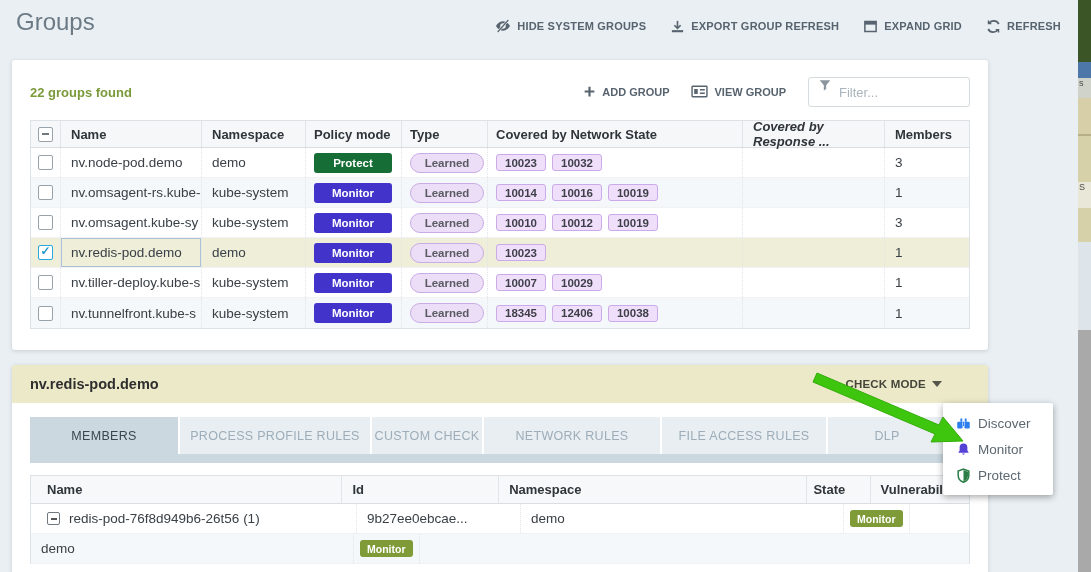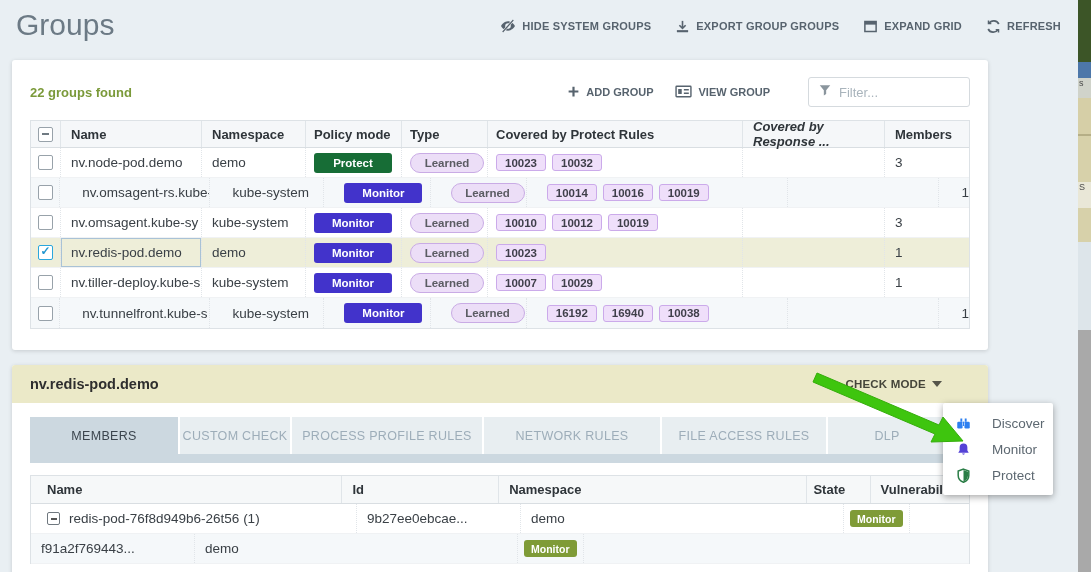--- a/index.html
+++ b/index.html
@@ -4,47 +4,47 @@
 <style>
   * { margin:0; padding:0; box-sizing:border-box; }
   html,body { width:1091px; height:572px; }
   body {
     position:relative; overflow:hidden;
     background:#e9eff3;
     font-family:"Liberation Sans", sans-serif;
     color:#3a4046;
   }
   
-  .page-title { position:absolute; left:16px; top:8px; font-size:30px; font-weight:400; color:#6c7a85; }
+  .page-title { position:absolute; left:16px; top:8px; font-size:24px; font-weight:400; color:#6c7a85; }
   .header-actions { position:absolute; top:18px; right:30px; display:flex; gap:24px; align-items:center; }
   .action { display:flex; align-items:center; gap:6px; font-size:11px; font-weight:700; color:#57636e; letter-spacing:.2px; cursor:pointer; white-space:nowrap; }
   .action svg { display:block; }
 
   
   .card { position:absolute; left:12px; width:976px; background:#fff; border-radius:3px; box-shadow:0 1px 4px rgba(0,0,0,.15); }
   .card1 { top:60px; height:290px; padding:0 18px; }
   .card2 { top:365px; height:230px; }
 
   
   .toolbar-row { display:flex; align-items:center; height:32px; margin-top:16px; }
   .count { color:#7b9a3a; font-weight:700; font-size:13px; }
   .toolbar-right { margin-left:auto; display:flex; align-items:center; gap:22px; }
   .tb-btn { display:flex; align-items:center; gap:6px; font-size:11px; font-weight:700; color:#57636e; cursor:pointer; }
-  .filter-box { width:162px; height:30px; border:1px solid #d5dade; border-radius:3px; display:flex; align-items:center; padding:0 9px; gap:7px; background:#fff;margin-left:16px; }
+  .filter-box { width:162px; height:30px; border:1px solid #d5dade; border-radius:3px; display:flex; padding:0 9px; gap:7px; background:#fff; }
   .filter-box input { border:none; outline:none; width:100%; font-size:13px; color:#333; font-family:"Liberation Sans", sans-serif; }
   .filter-box input::placeholder { color:#a9b4bc; }
 
   
   .gtable { margin-top:12px; border:1px solid #dde2e6; }
   .g-head { display:flex; background:#f5f7f9; border-bottom:1px solid #d9dee2; height:27px; font-weight:700; font-size:13px; color:#2f353a; }
   .g-head > div { display:flex; align-items:center; border-right:1px solid #e0e5e9; }
   .g-head > div:last-child { border-right:none; }
   .g-row { display:flex; height:30px; font-size:13.5px; color:#3a4046; border-bottom:1px solid #f0f2f4; background:#fff; }
   .g-row:last-child { border-bottom:none; }
-  .g-row.alt { background:#f5f8fa;gap:12px; }
+  .g-row.alt { background:#f5f8fa; }
   .g-row.selected { background:#eeeed9; }
   .g-row > div { display:flex; align-items:center; border-right:1px dotted #e1e5e9; }
   .g-row > div:last-child, .g-head > div:last-child { border-right:none; }
   .c0 { width:30px; justify-content:center; }
   .c1 { width:141px; padding-left:10px; overflow:hidden; white-space:nowrap; }
   .c2 { width:104px; padding-left:10px; }
   .c3 { width:96px;  padding-left:8px; }
   .c4 { width:86px;  padding-left:8px; }
   .c5 { width:255px; padding-left:8px; gap:6px; }
   .c6 { width:142px; padding-left:10px;font-style:italic; }
@@ -86,21 +86,21 @@
   .m2 { width:323px; padding-left:10px; }
   .m3 { width:66px;  padding-left:6px; }
   .m4 { flex:1; padding-left:10px; }
   .indent { padding-left:40px; }
   .tree-toggle { width:13px; height:13px; border:1px solid #6f787f; border-radius:2px; margin-right:9px; position:relative; flex:none; cursor:pointer; }
   .tree-toggle::after { content:""; position:absolute; left:2.5px; top:5px; width:6px; height:1.5px; background:#555; }
   .state-badge { background:#7f9b37; color:#fff; font-size:10.5px; font-weight:700; padding:2.5px 7px; border-radius:3px; }
 
   
   .menu { position:absolute; left:943px; top:403px; width:110px; background:#fff; box-shadow:0 2px 7px rgba(0,0,0,.35); border-radius:2px; padding:7px 0; z-index:10; }
-  .menu-item { height:26px; display:flex; align-items:center; gap:21px; padding-left:13px; font-size:13.5px; color:#5d6871; cursor:pointer; }
+  .menu-item { height:26px; display:flex; align-items:center; gap:7px; padding-left:13px; font-size:13.5px; color:#5d6871; cursor:pointer; }
   .menu-item svg { flex:none; display:block; }
 
   
   .arrow-overlay { position:absolute; left:0; top:0; width:1091px; height:572px; pointer-events:none; z-index:20; }
 
   
   .edge-strip { position:absolute; right:0; top:0; width:13px; height:572px; z-index:30; }
   .edge-strip .seg { width:100%; overflow:hidden; font-size:9px; color:#4a4a4a; line-height:10px; padding-left:1px; }
 </style>
 </head>
@@ -120,21 +120,21 @@
     <span>HIDE SYSTEM GROUPS</span>
   </div>
   <div class="action">
     <span>
       <svg width="15" height="15" viewBox="0 0 24 24" fill="none" stroke="#57636e" stroke-width="2.6">
           <path d="M12 3v11"></path>
           <path d="M7 10l5 5 5-5"></path>
           <path d="M3 19.5h18" stroke-width="3.4"></path>
         </svg>
     </span>
-    <span>EXPORT GROUP GROUPS</span>
+    <span>EXPORT GROUP REFRESH</span>
   </div>
   <div class="action">
     <span>
       <svg width="15" height="15" viewBox="0 0 24 24">
           <rect x="3" y="4" width="18" height="16" fill="none" stroke="#57636e" stroke-width="2.4"></rect>
           <rect x="3" y="4" width="18" height="5" fill="#57636e"></rect>
         </svg>
     </span>
     <span>EXPAND GRID</span>
   </div>
@@ -180,21 +180,21 @@
 
   <div class="gtable">
     <div class="g-head">
       <div class="c0">
           <span class="cb indet"></span>
         </div>
       <div class="c1">Name</div>
       <div class="c2">Namespace</div>
       <div class="c3">Policy mode</div>
       <div class="c4">Type</div>
-      <div class="c5">Covered by Protect Rules</div>
+      <div class="c5">Covered by Network State</div>
       <div class="c6">Covered by Response ...</div>
       <div class="c7">Members</div>
     </div>
 
     <div class="g-row">
       <div class="c0">
           <span class="cb"></span>
         </div>
       <div class="c1">nv.node-pod.demo</div>
       <div class="c2">demo</div>
@@ -299,43 +299,43 @@
         </div>
       <div class="c1">nv.tunnelfront.kube-s</div>
       <div class="c2">kube-system</div>
       <div class="c3">
           <span class="badge monitor">Monitor</span>
         </div>
       <div class="c4">
           <span class="type-badge">Learned</span>
         </div>
       <div class="c5">
-        <span class="chip">16192</span>
-        <span class="chip">16940</span>
+        <span class="chip">18345</span>
+        <span class="chip">12406</span>
         <span class="chip">10038</span>
       </div>
       <div class="c6"></div>
       <div class="c7">1</div>
     </div>
   </div>
 </div>
 
 <div class="card card2">
   <div class="panel-header">
     <div class="panel-title">nv.redis-pod.demo</div>
     <div class="switch-mode">
       <span>CHECK MODE</span>
       <span class="caret-down"></span>
     </div>
   </div>
 
   <div class="tabs">
     <div class="tab active" style="width:148px">MEMBERS</div>
+    <div class="tab" style="width:190px">PROCESS PROFILE RULES</div>
     <div class="tab" style="width:110px">CUSTOM CHECK</div>
-    <div class="tab" style="width:190px">PROCESS PROFILE RULES</div>
     <div class="tab" style="width:176px">NETWORK RULES</div>
     <div class="tab" style="width:164px">FILE ACCESS RULES</div>
     <div class="tab" style="width:118px">DLP</div>
   </div>
   <div class="tab-strip"></div>
 
   <div class="mtable">
     <div class="m-head">
       <div class="m0">Name</div>
       <div class="m1">Id</div>
@@ -349,21 +349,20 @@
         <span>redis-pod-76f8d949b6-26t56 (1)</span>
       </div>
       <div class="m1">9b27ee0ebcae...</div>
       <div class="m2">demo</div>
       <div class="m3">
           <span class="state-badge">Monitor</span>
         </div>
       <div class="m4"></div>
     </div>
     <div class="m-row alt">
-      <div class="m1">f91a2f769443...</div>
       <div class="m2">demo</div>
       <div class="m3">
           <span class="state-badge">Monitor</span>
         </div>
       <div class="m4"></div>
     </div>
   </div>
 </div>
 
 <div class="menu">

